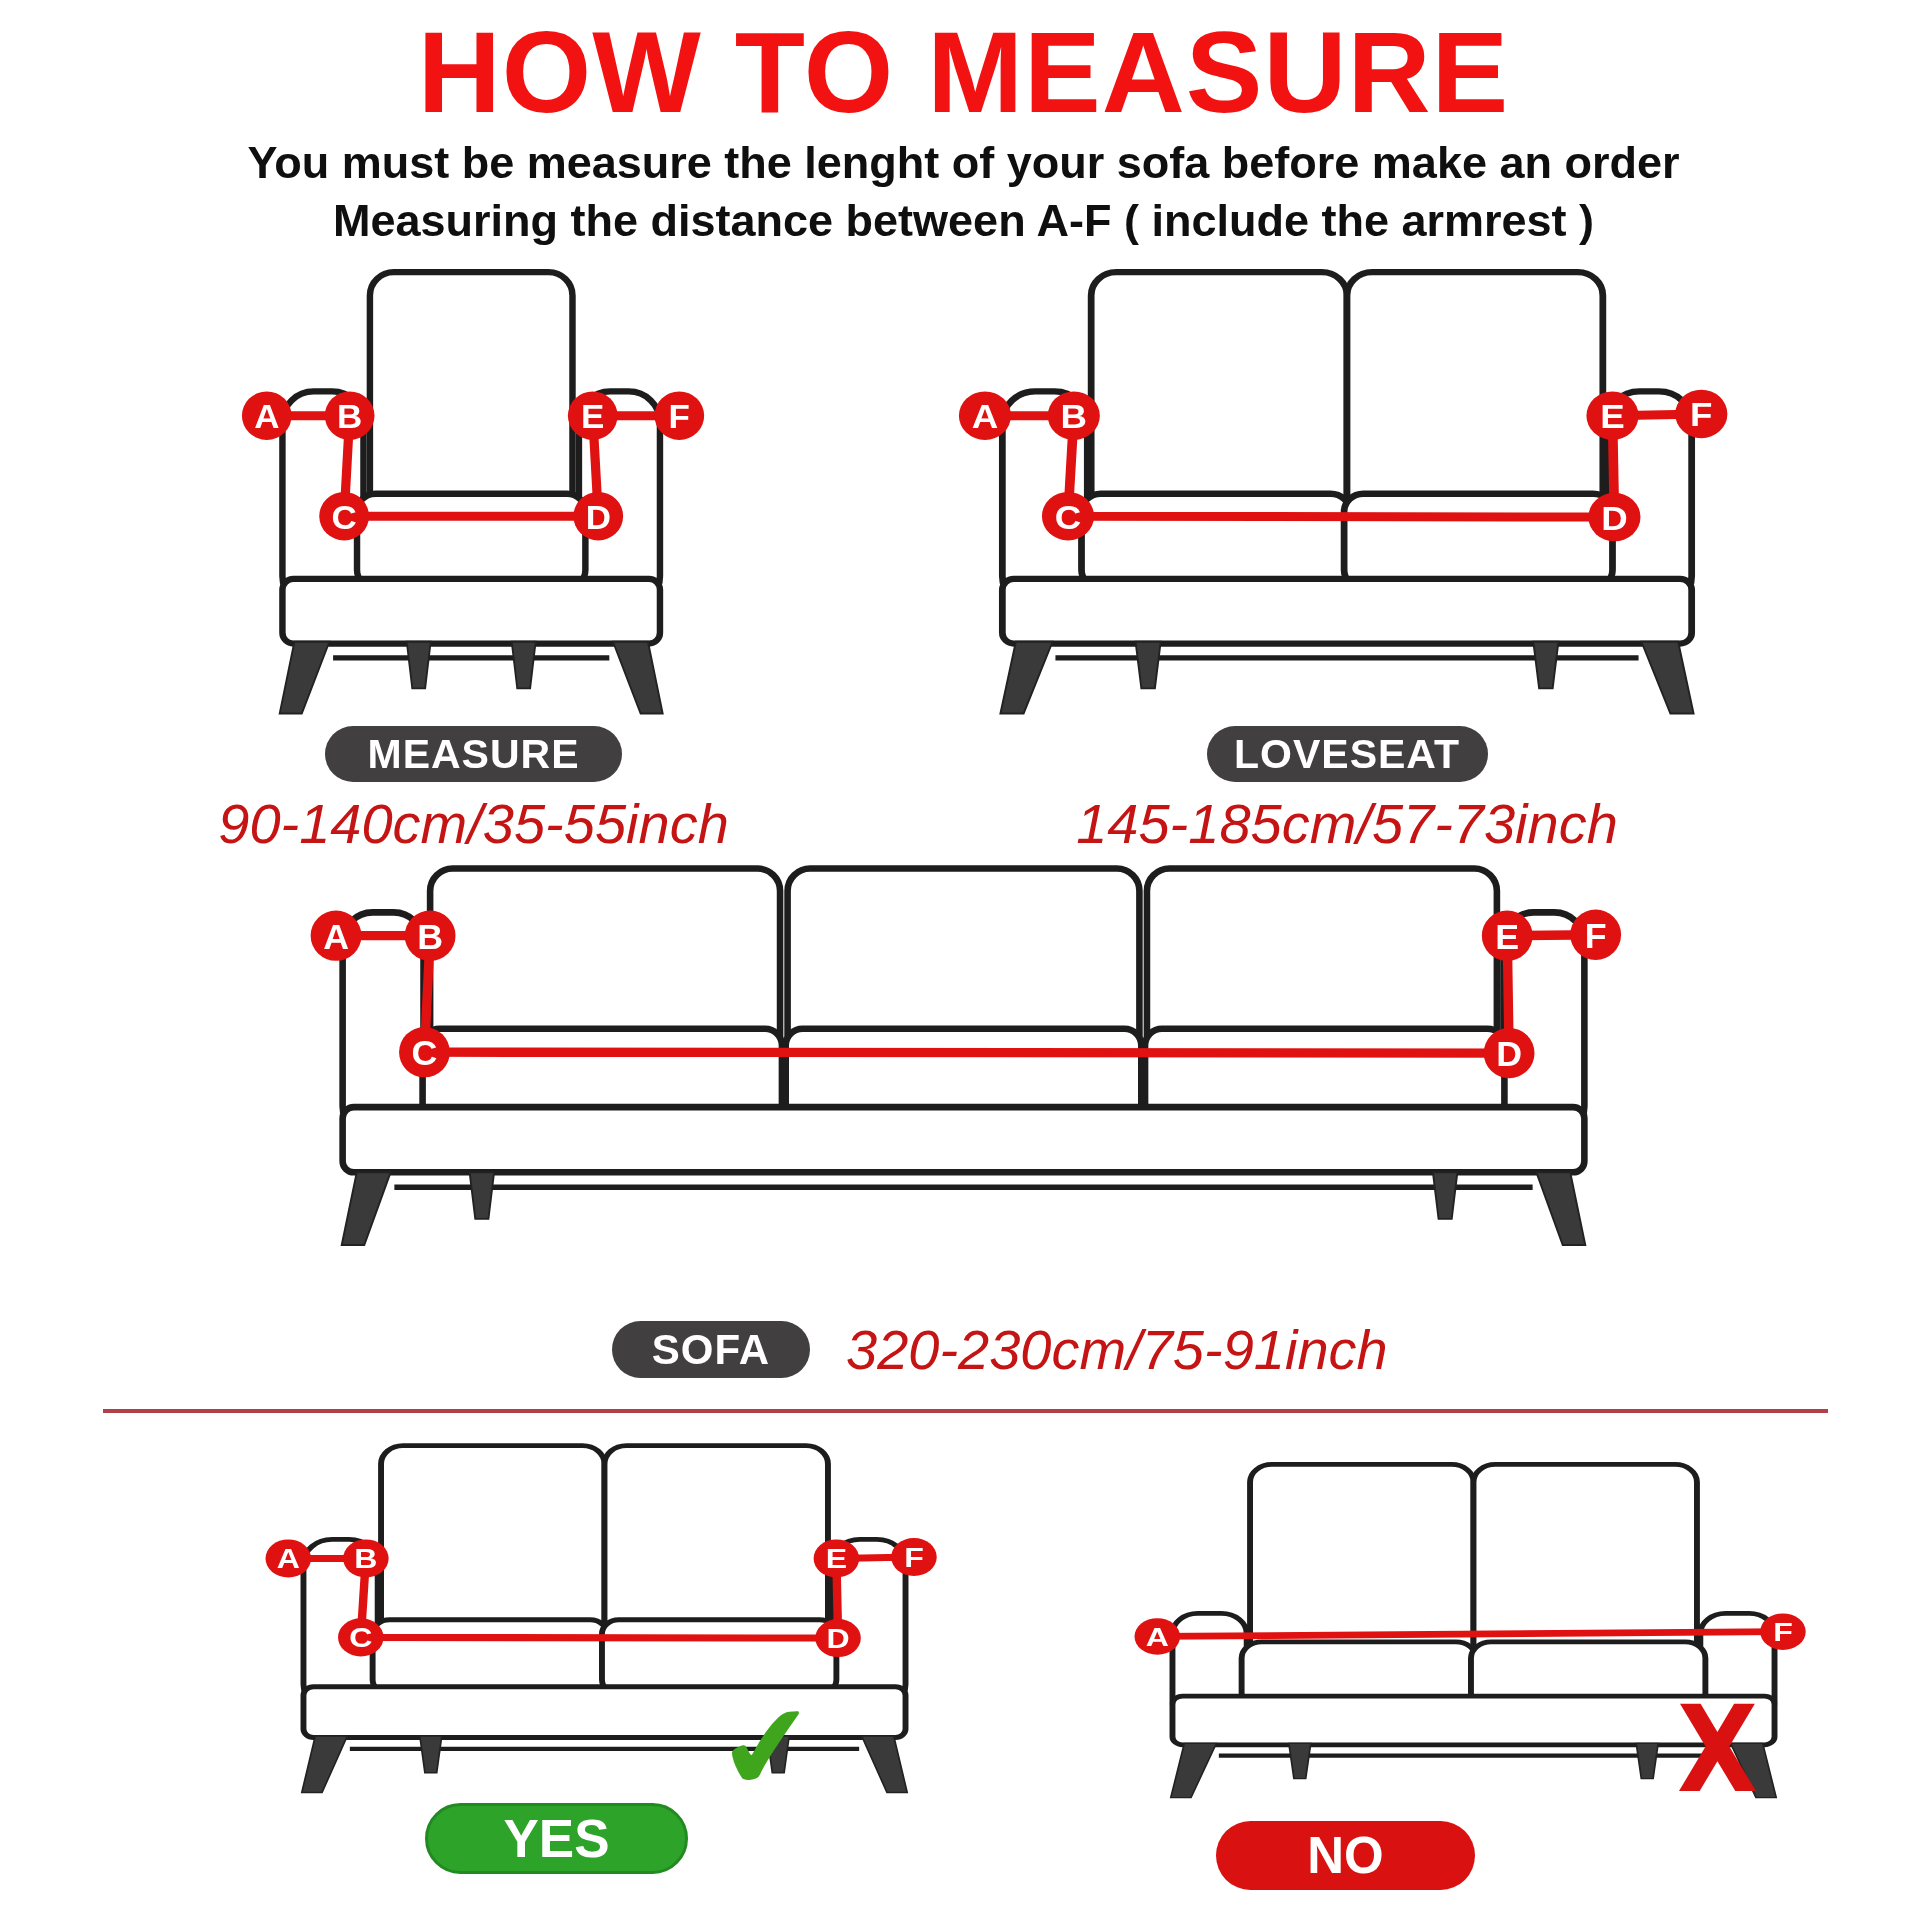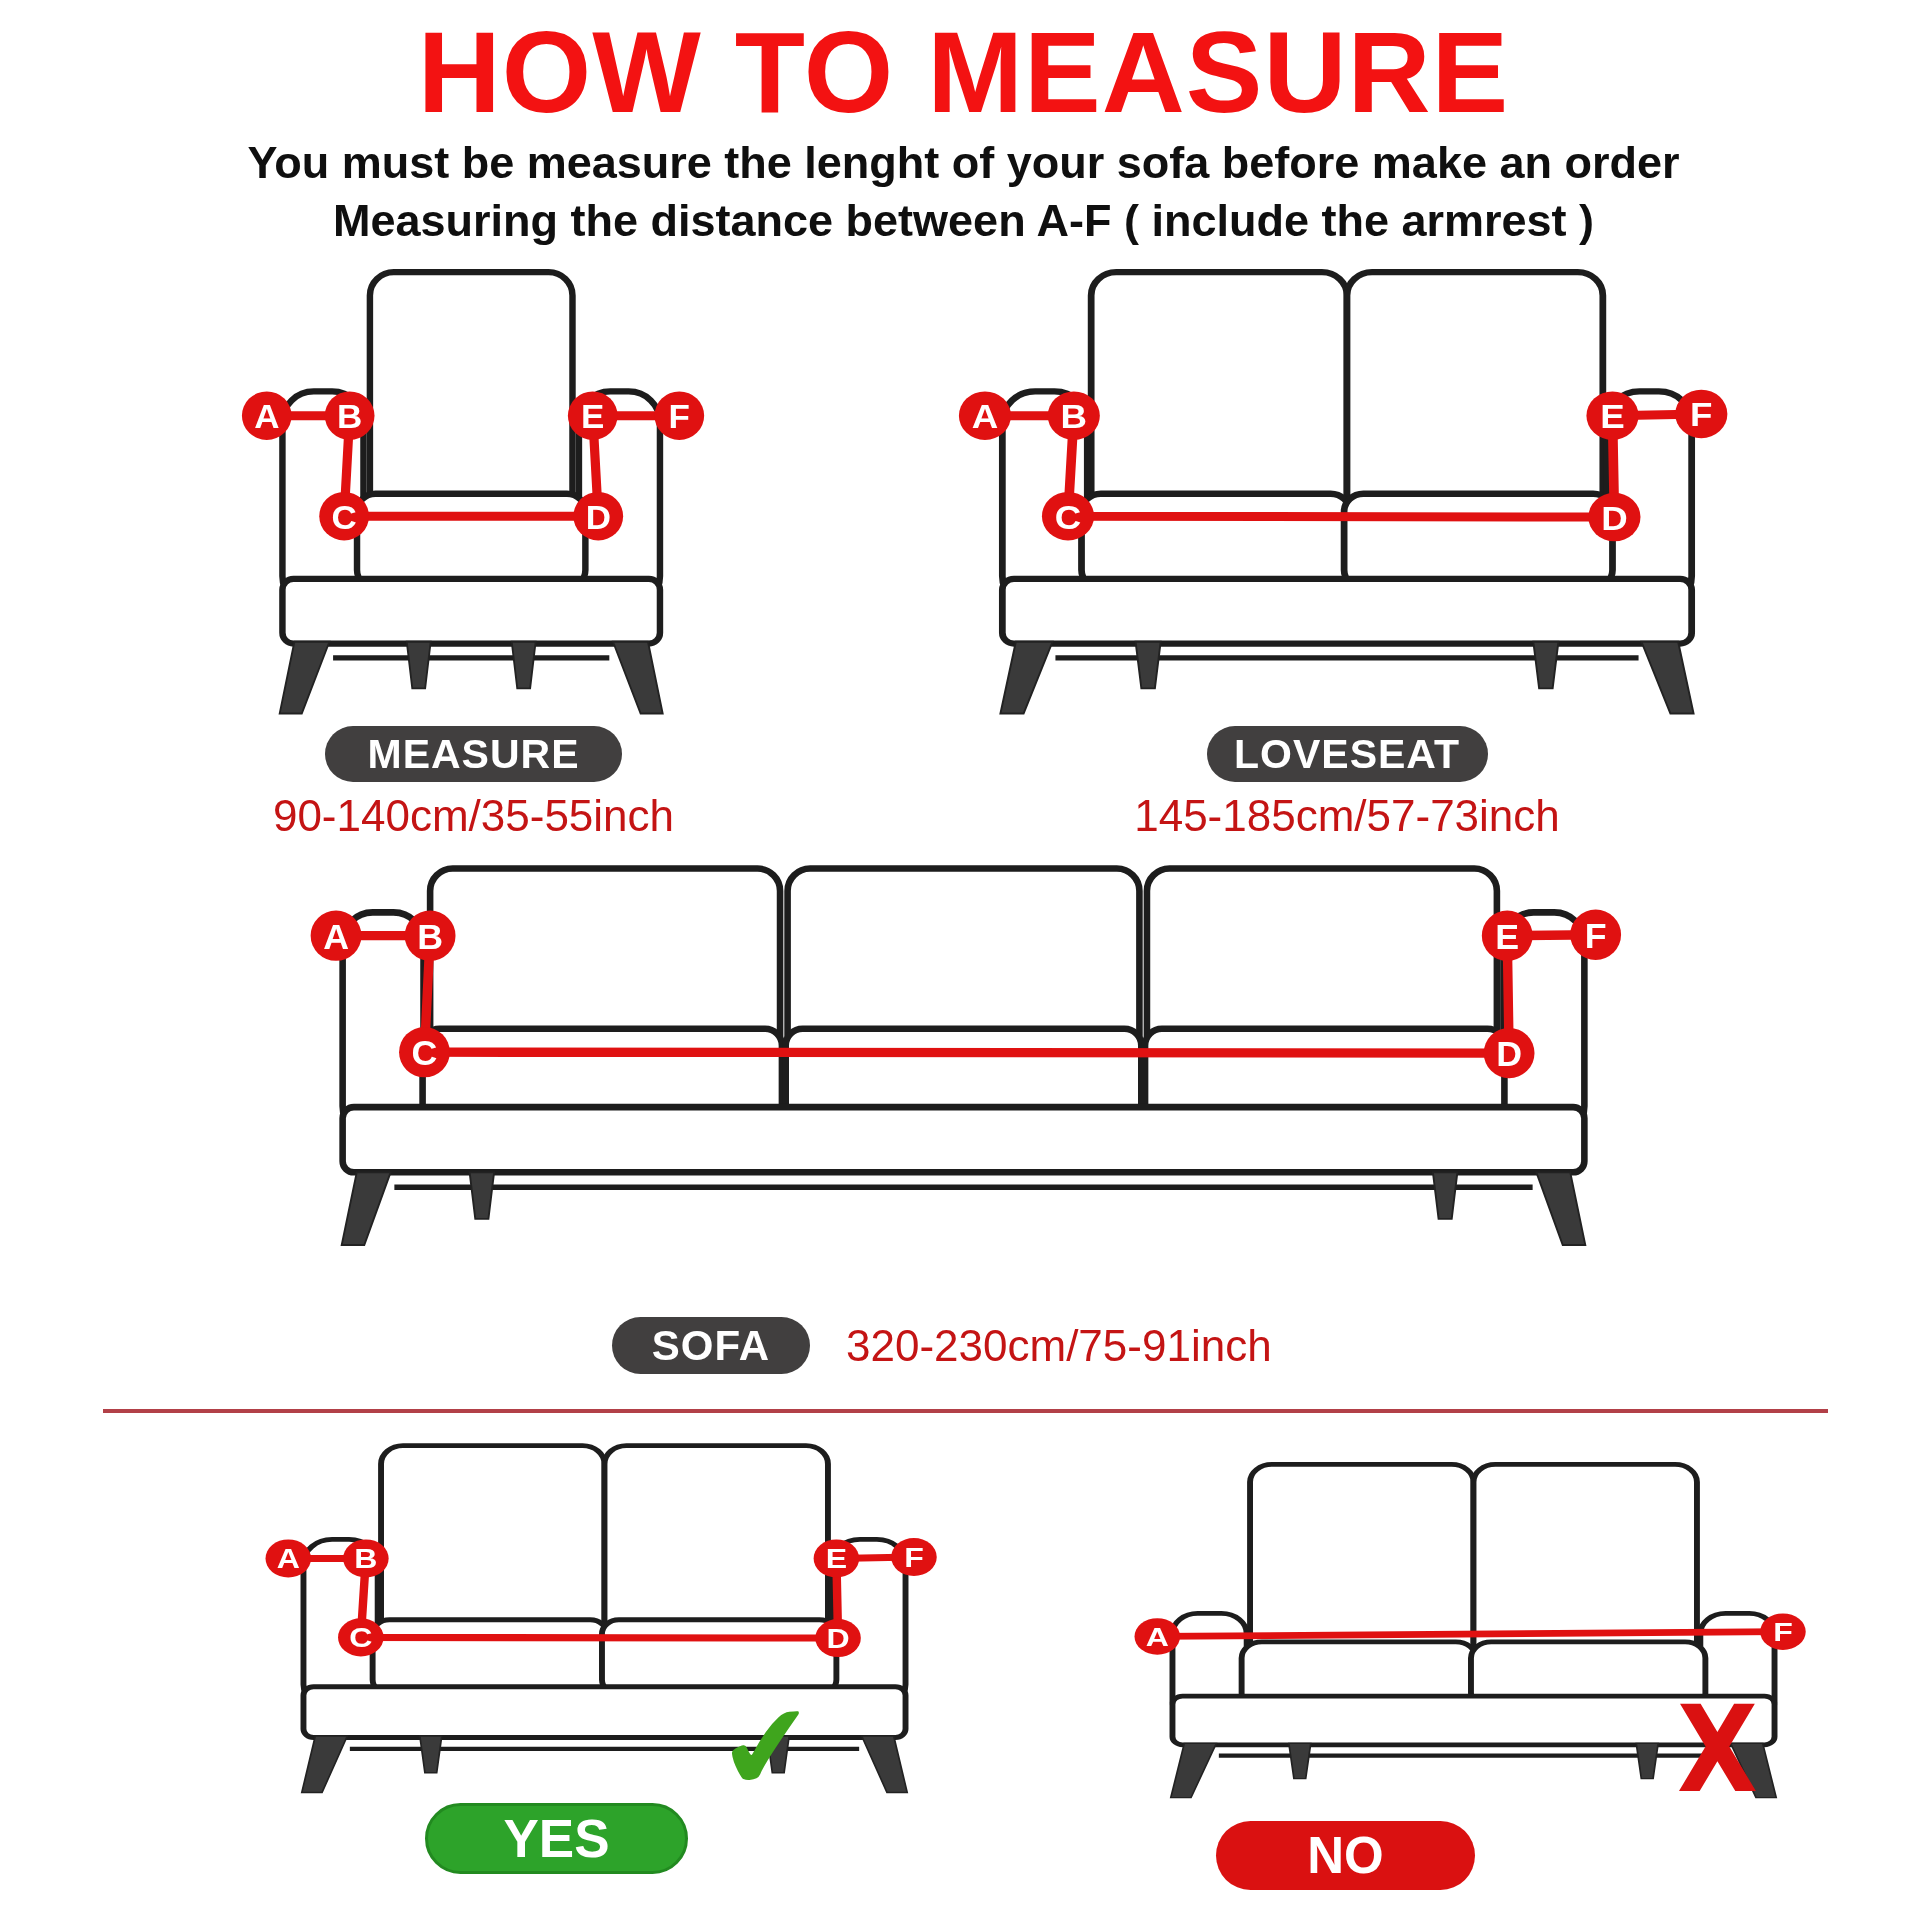--- a/index.html
+++ b/index.html
@@ -20,21 +20,21 @@
   .bar{stroke:#1d1d1d;stroke-width:6;}
   .mline{fill:none;stroke:#e01111;stroke-width:10;stroke-linejoin:round;stroke-linecap:round;}
   .mc{fill:#e01111;}
   .mt{fill:#ffffff;font-family:"Liberation Sans",sans-serif;font-weight:bold;
       font-size:38px;text-anchor:middle;}
   .pill{background:#413f3f;color:#fff;border-radius:989px;display:flex;align-items:center;
         justify-content:center;font-weight:bold;letter-spacing:1px;}
   .pill-armchair{width:297px;height:56px;font-size:41px;margin-top:8px;}
   .pill-loveseat{width:281px;height:56px;font-size:41px;margin-top:8px;}
   .pill-sofa{width:198px;height:57px;font-size:42px;}
-  .size{color:#c41414;font-size:44px;margin-top:9px;white-space:nowrap;}
+  .size{color:#c41414;font-size:56px;margin-top:9px;white-space:nowrap;font-style:italic;}
   .sofa-svg{position:absolute;left:305px;top:863px;}
   .sofa-caption{position:absolute;left:612px;top:1317px;display:flex;align-items:center;gap:36px;}
   .divider{position:absolute;left:103px;top:1409px;width:1725px;height:4px;background:#b24048;}
   .fig-yes{position:absolute;left:255px;top:1440px;width:699px;}
   .fig-no{position:absolute;left:1117px;top:1445px;width:713px;}
   .ex-svg{margin:0 auto;}
   .badge{position:absolute;border-radius:989px;display:flex;align-items:center;justify-content:center;
          color:#fff;font-weight:bold;}
   .badge-yes{left:170px;top:363px;width:257px;height:65px;background:#2da32a;font-size:53px;
              border:3px solid #228a20;}

